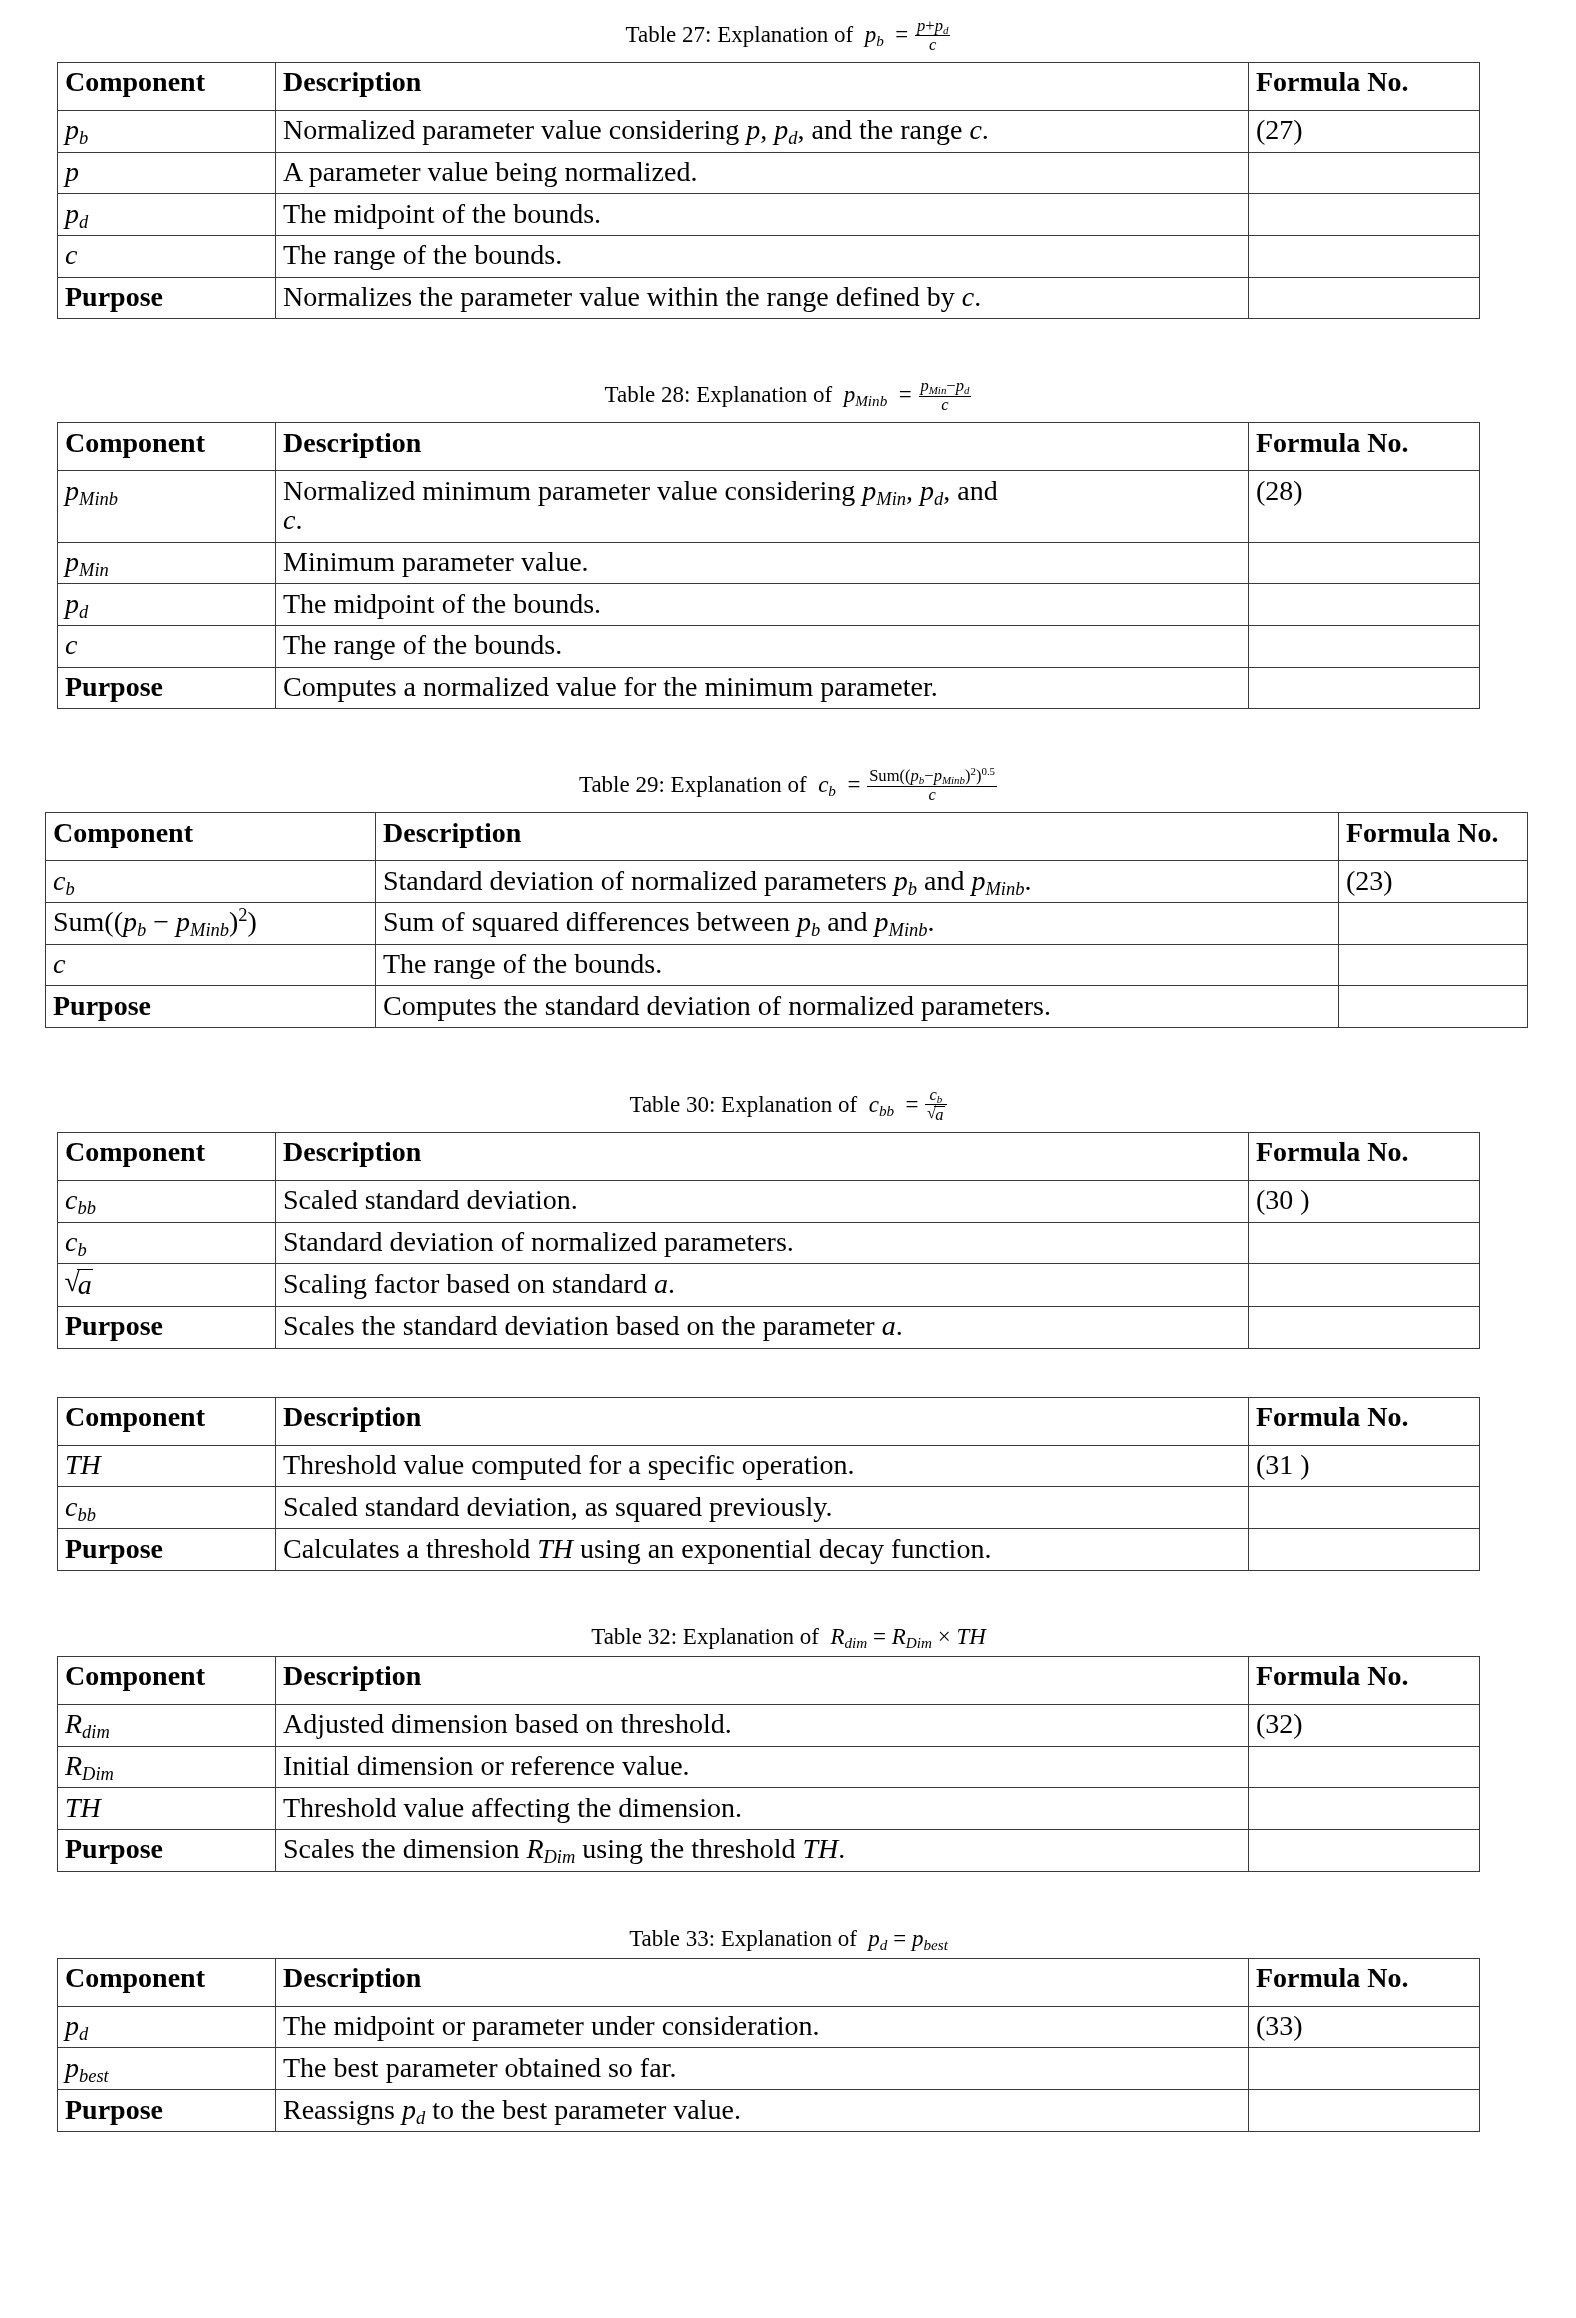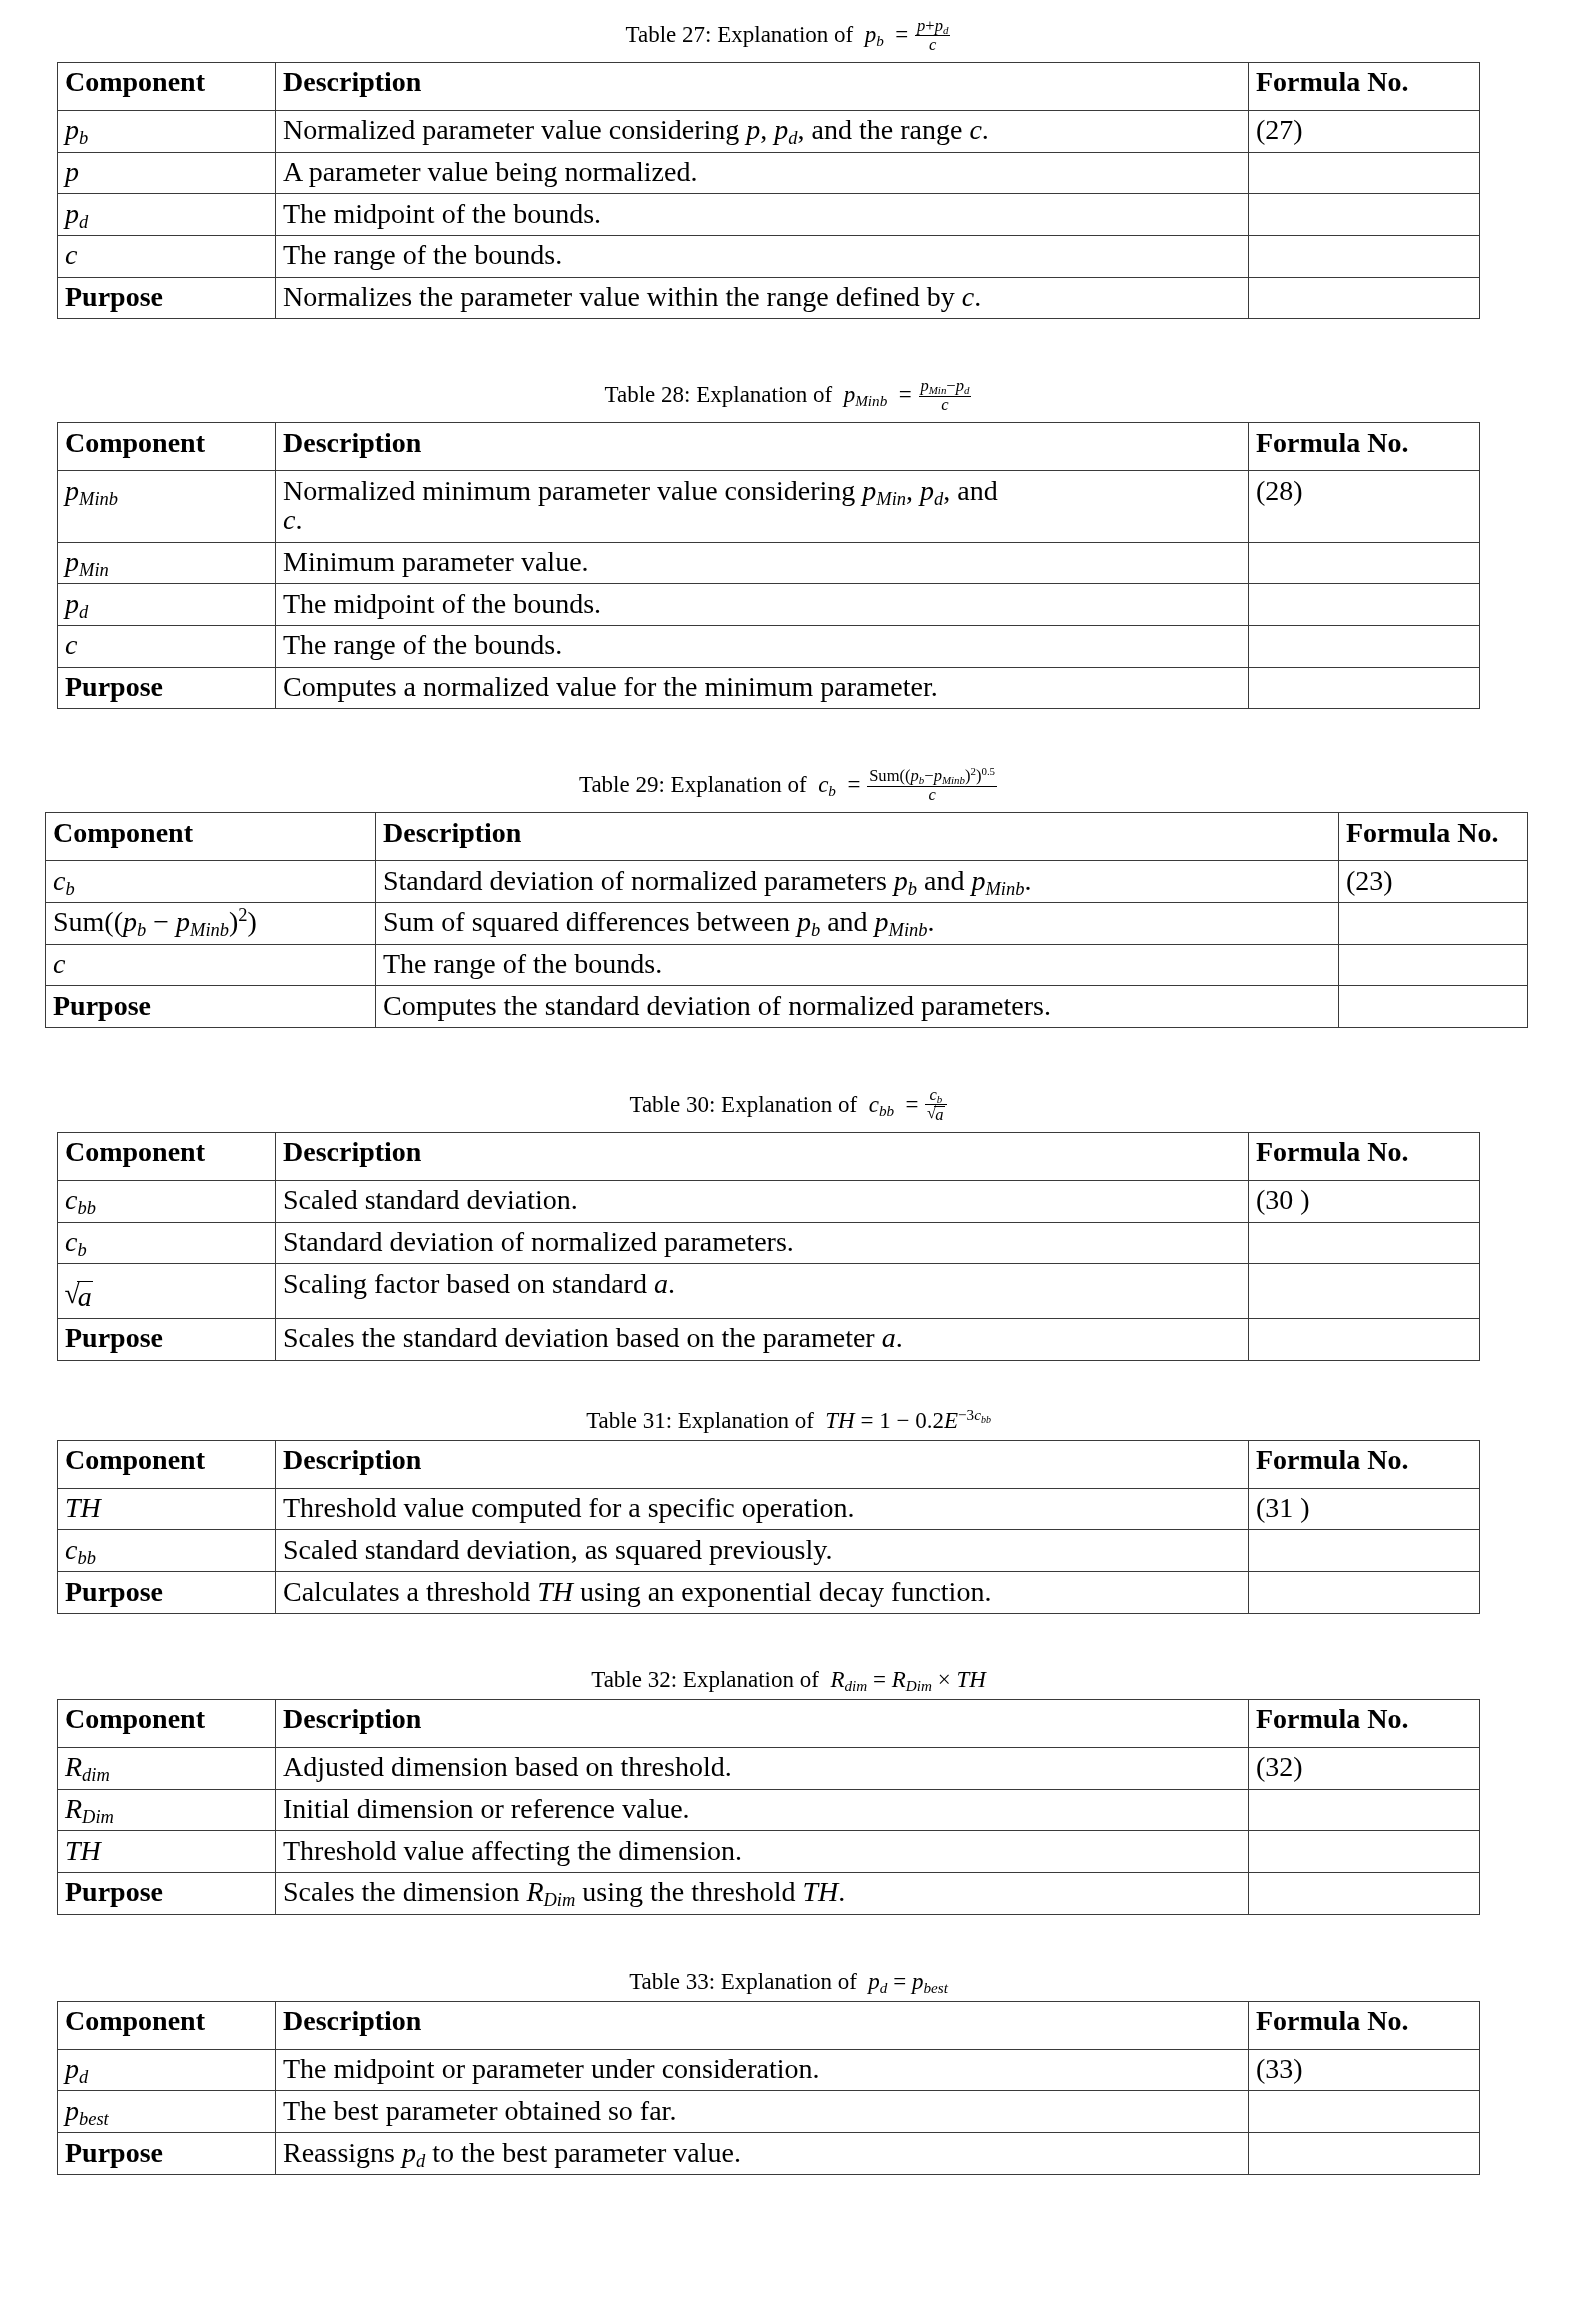--- a/index.html
+++ b/index.html
@@ -18,21 +18,21 @@
   }
   .tblock{ margin:0 0 0 0; }
   .caption{
     text-align:center;
     font-size:23px;
     line-height:1.0;
     padding:0 0 8px 0;
     white-space:nowrap;
   }
   
-  .mi{ font-style:italic;margin-top:12px; }
+  .mi{ font-style:italic; }
   .mr{ font-style:normal; }
   sub.s{ font-size:0.66em; font-style:italic; vertical-align:-0.26em; line-height:0; }
   sup.s{ font-size:0.66em; font-style:normal; vertical-align:0.52em; line-height:0; }
   sup.si{ font-size:0.66em; font-style:italic; vertical-align:0.52em; line-height:0; }
 
   .frac{
     display:inline-block;
     vertical-align:-0.48em;
     text-align:center;
     font-size:0.72em;
@@ -274,24 +274,20 @@
         <td class="pad-b"><span>Scales the standard deviation based on the parameter</span> <span class="mi">a</span><span>.</span></td>
         <td class="fno pad-b"></td>
       </tr>
     </tbody>
       </table>
   </div>
 
   <div class="gap-30"></div>
 
   <div class="tblock">
-    <div class="caption">
-      <span>Table 31: Explanation of</span>
-      <span class="mi">&nbsp;TH <span class="mr">= 1 − 0.2</span>E<sup class="si"><span class="mr">−3</span>c<sub class="s">bb</sub></sup></span>
-    </div>
     <table class="tbl w-a">
       <colgroup>
           <col style="width:218px">
           <col style="width:973px">
           <col style="width:231px">
         </colgroup>
       <tbody>
           <tr class="head">
         <td class="comp">Component</td>
         <td>Description</td>

